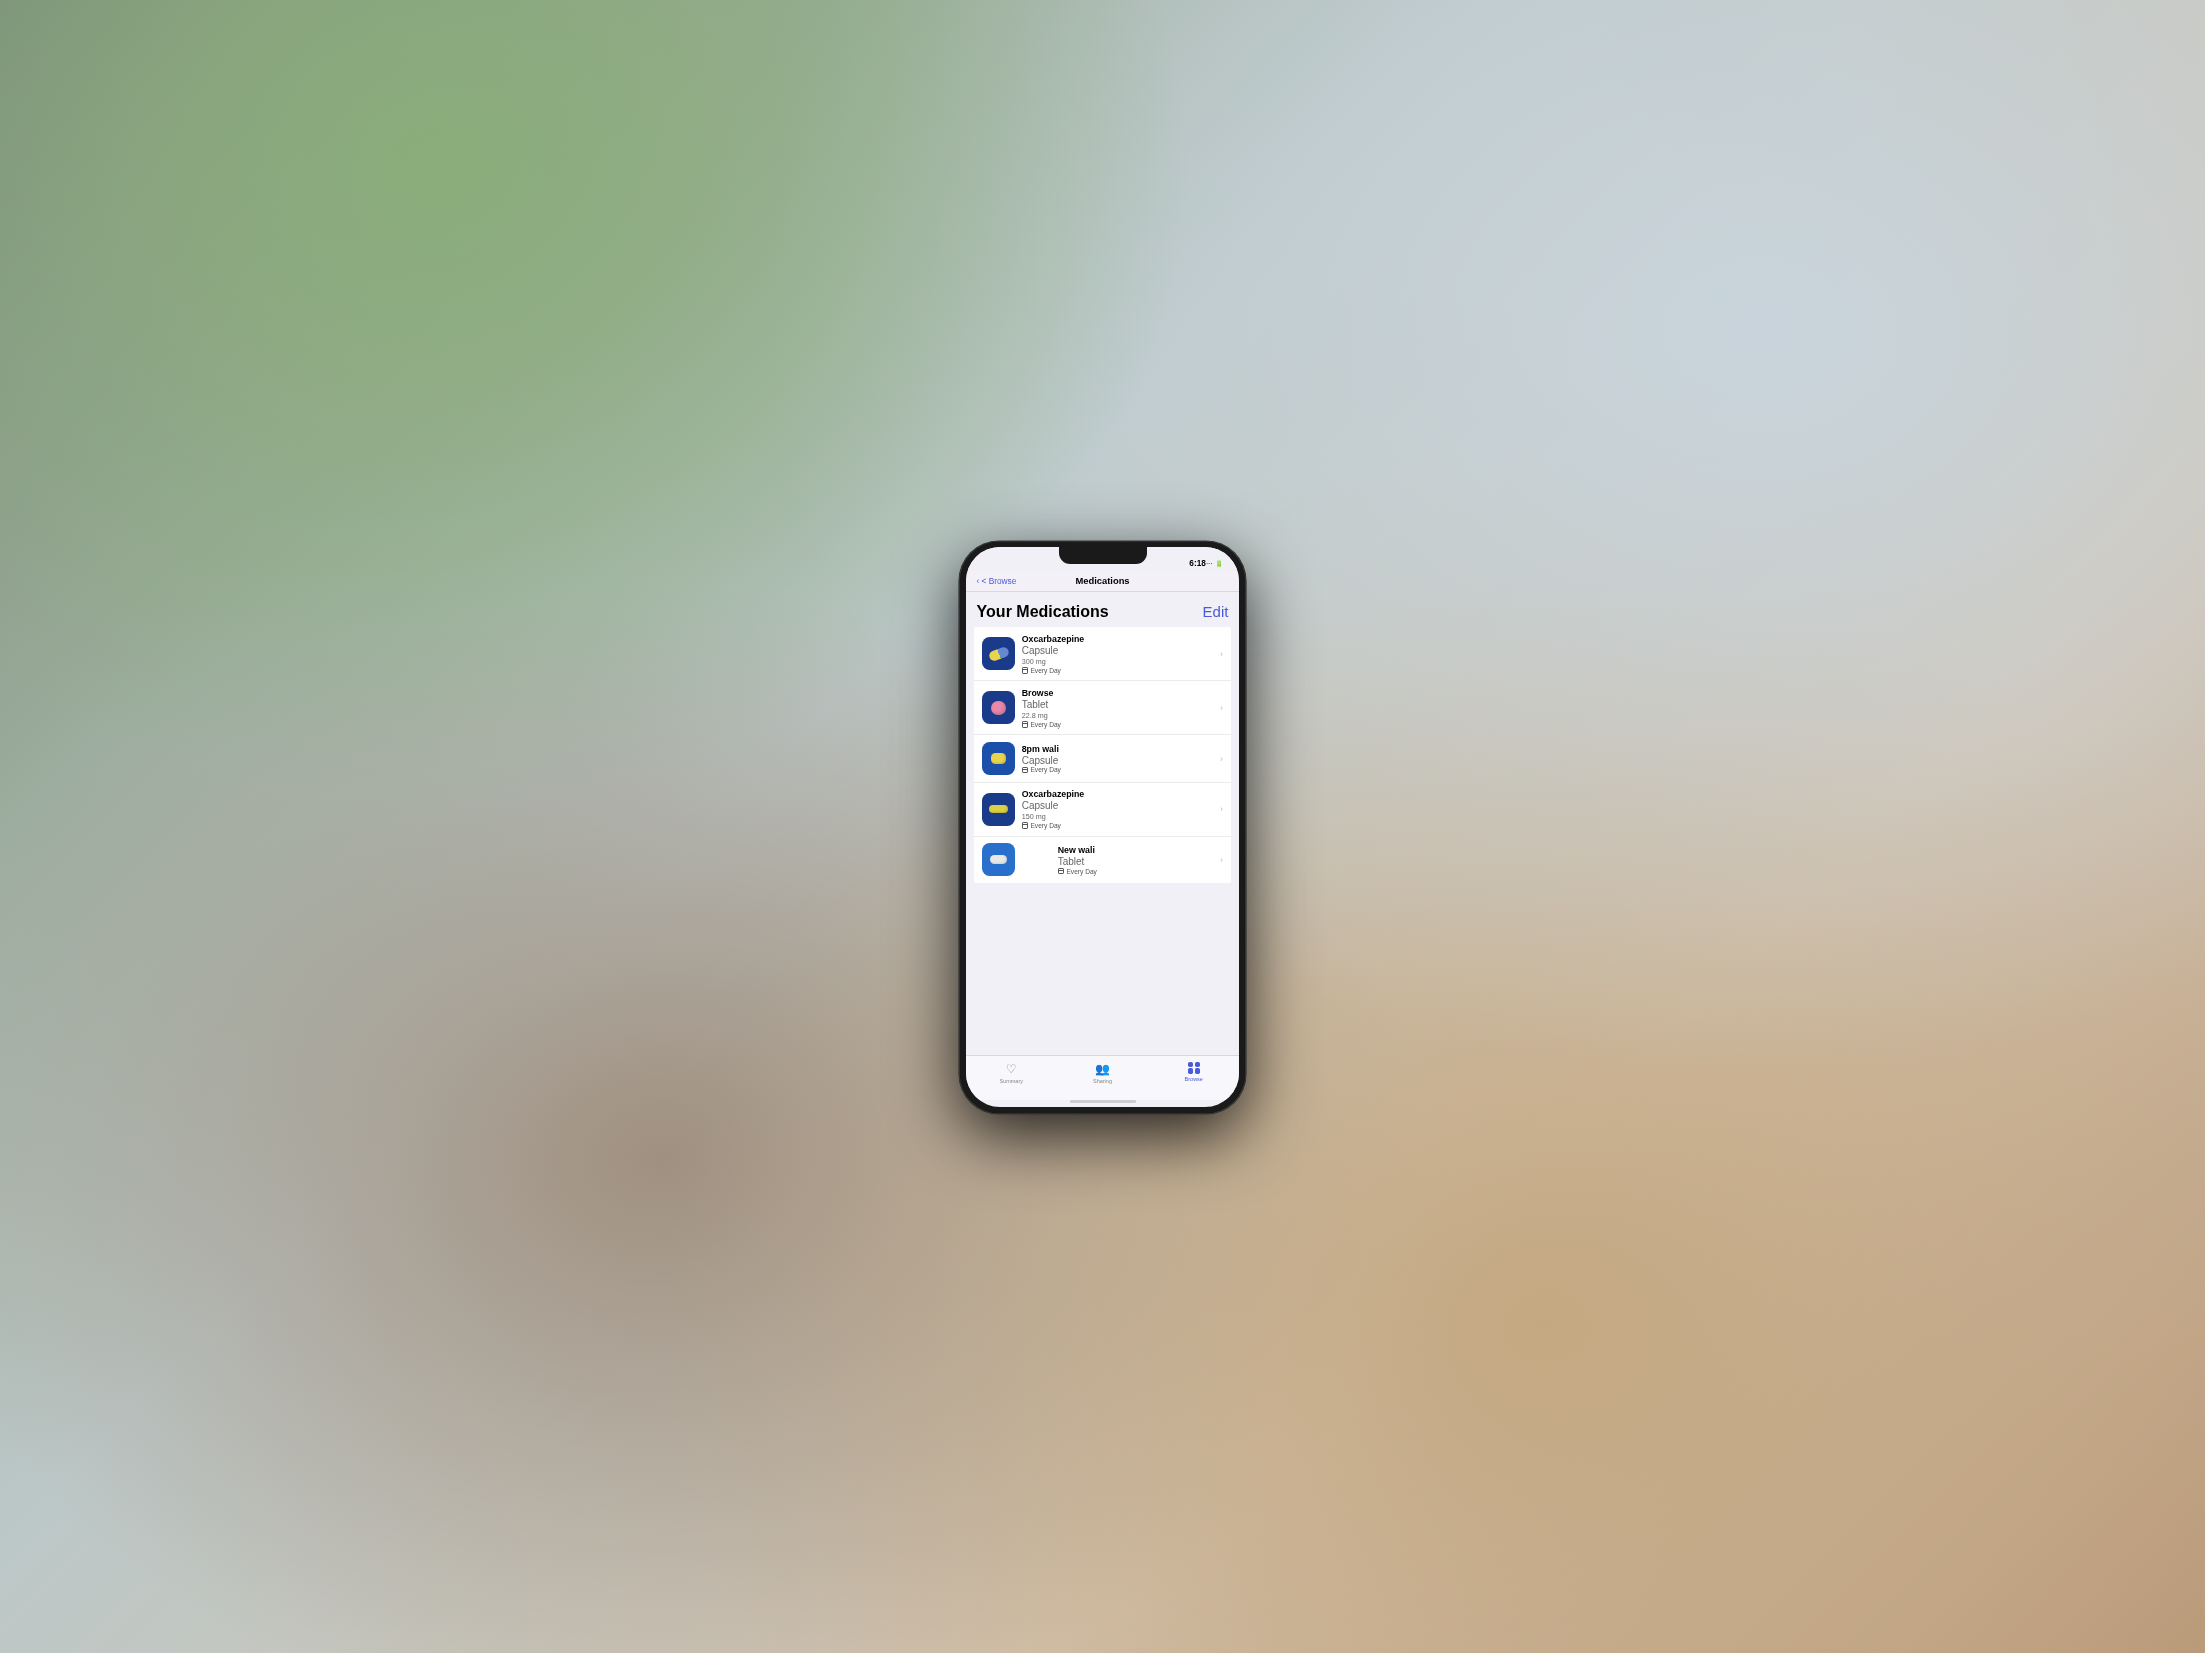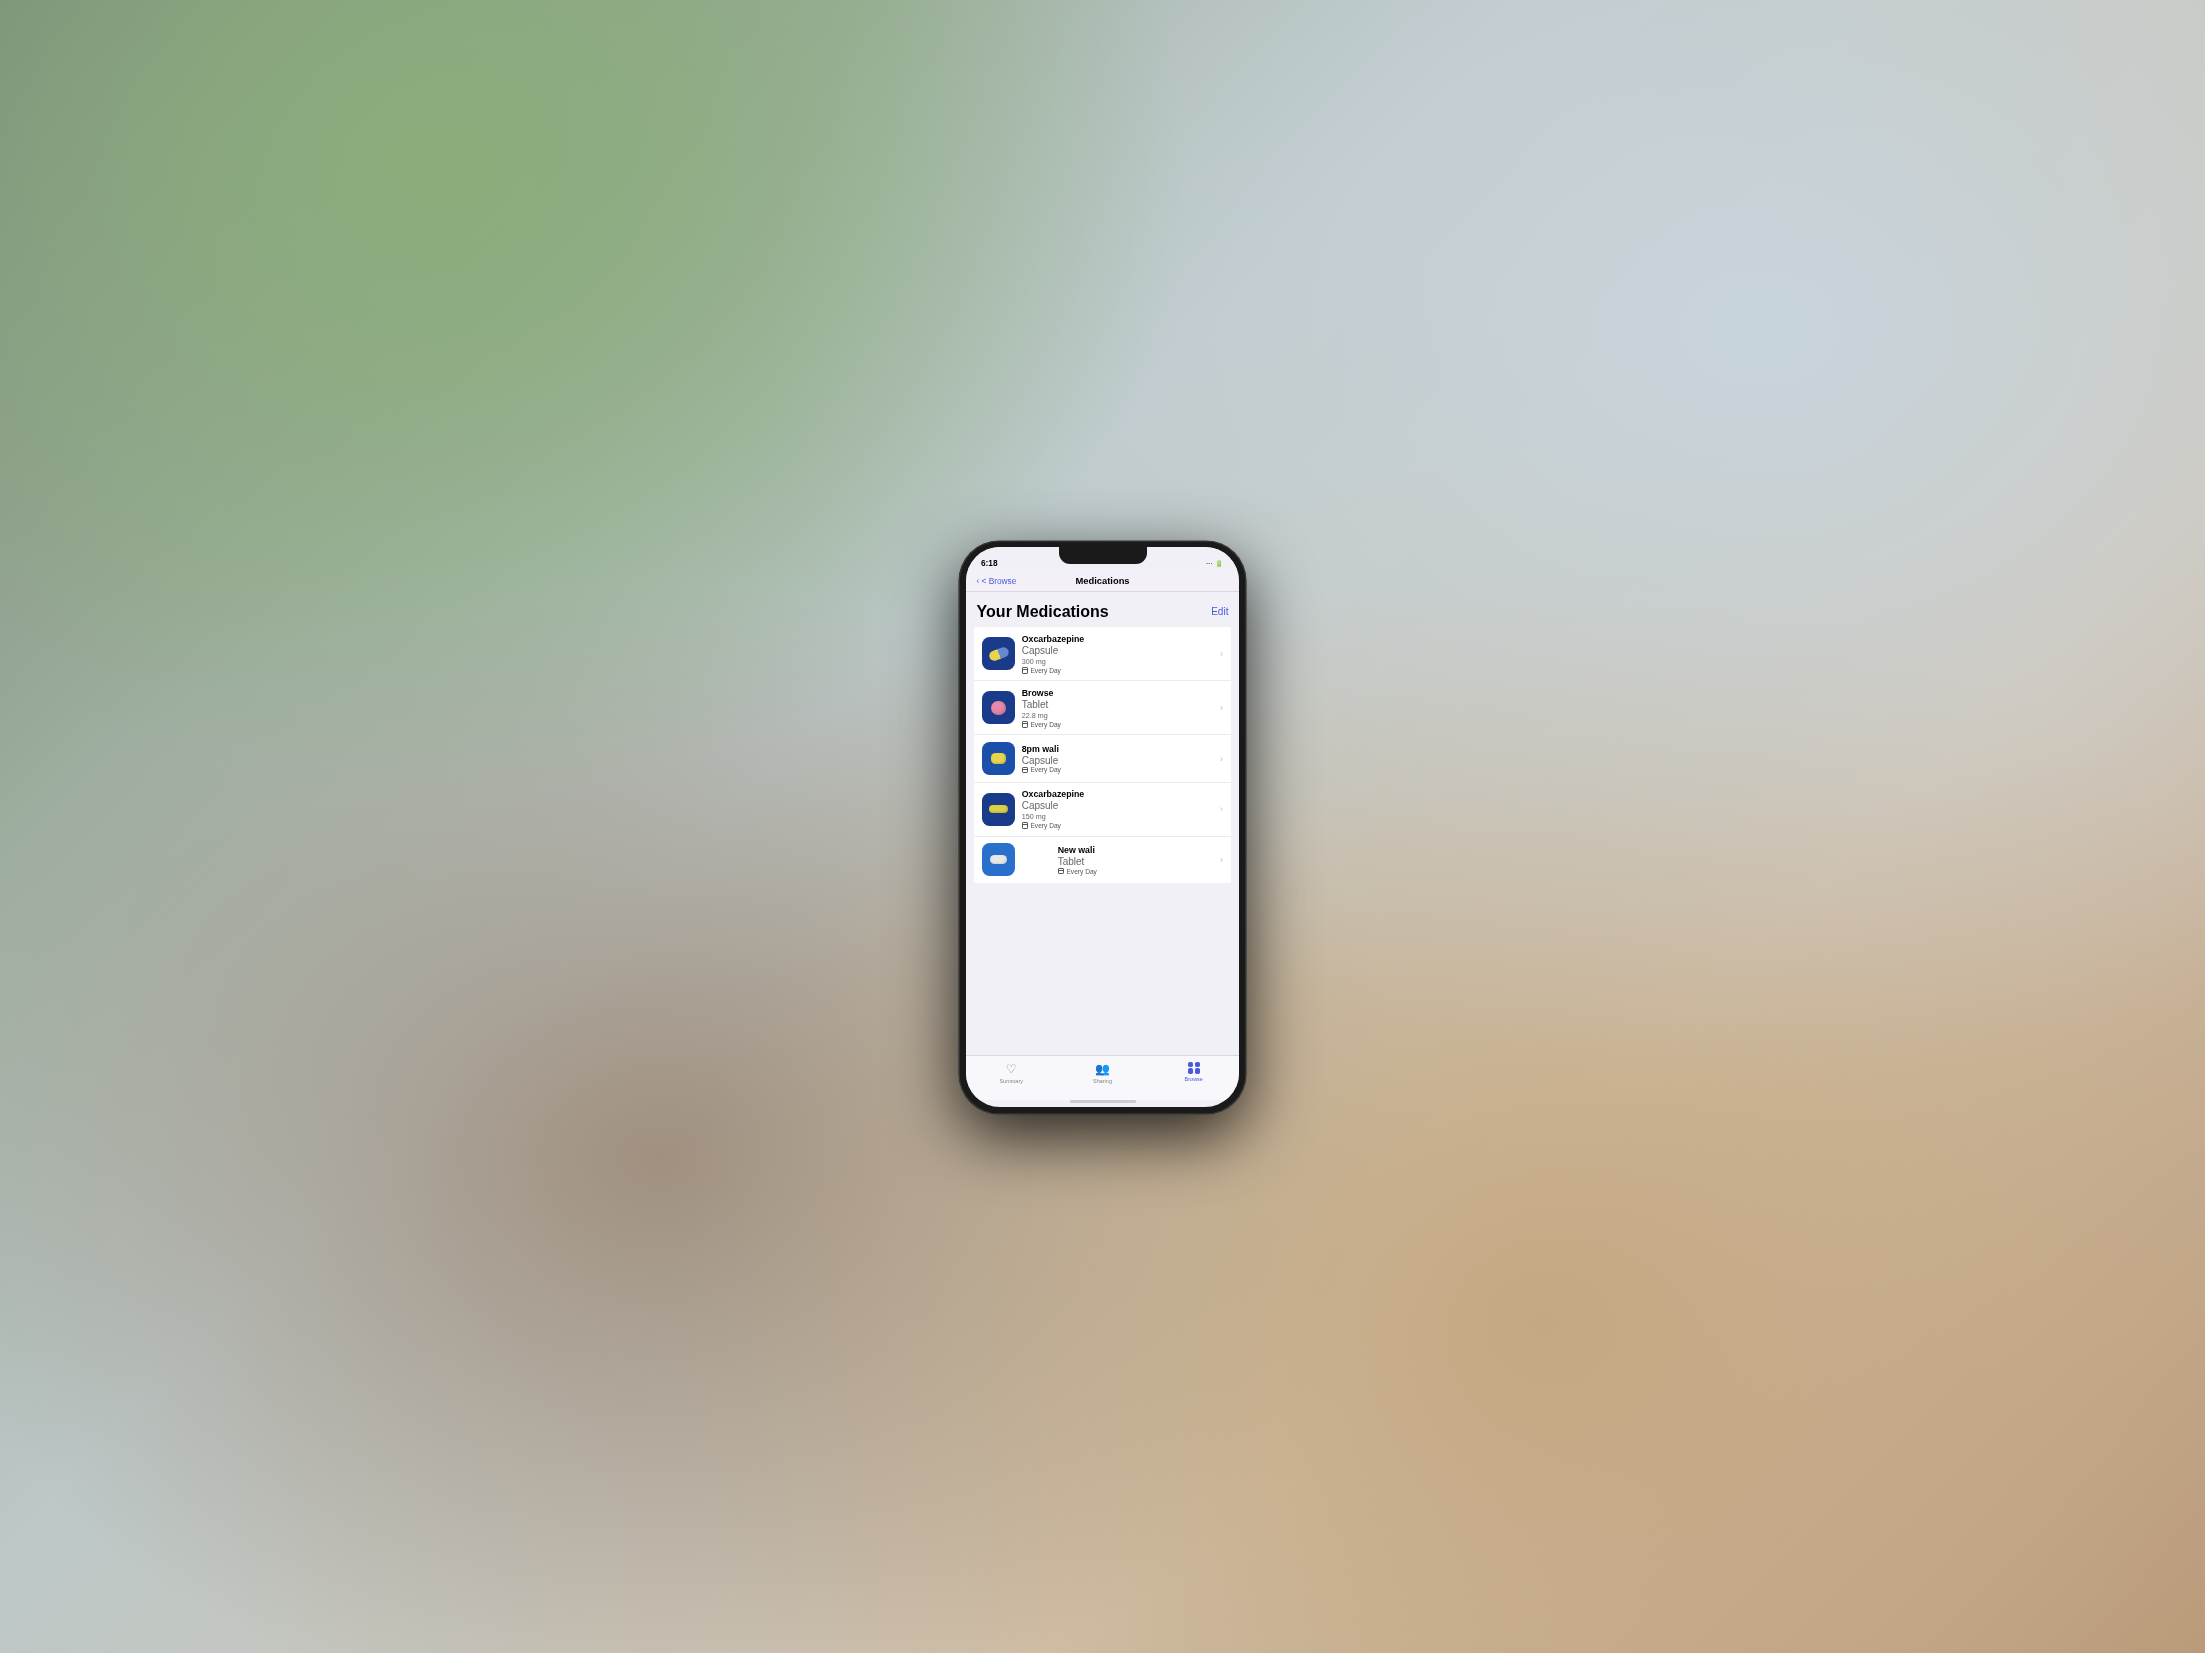--- a/index.html
+++ b/index.html
@@ -65,21 +65,21 @@
       background: #1a1a1a;
       border-radius: 0 0 11px 11px;
       z-index: 100;
     }
 
     
     .status-bar {
       height: 24px;
       display: flex;
       align-items: flex-end;
-      justify-content: space-between;
+      justify-content: flex-end;
       padding: 0 15.4px 3.3px;
       background: #f2f0f7;
     }
 
     .status-time {
       font-size: 8.3px;
       font-weight: 600;
       color: #000;
     }
 
@@ -137,21 +137,21 @@
       padding: 11px 11px 6.6px;
     }
 
     .section-title {
       font-size: 16px;
       font-weight: 700;
       color: #000;
     }
 
     .section-edit {
-      font-size: 10px;
+      font-size: 15px;
       color: #4a5adb;
       font-weight: 500;
     }
 
     
     .med-list {
       background: #fff;
       border-radius: 2px;
       margin: 0 8.8px;
       overflow: hidden;

